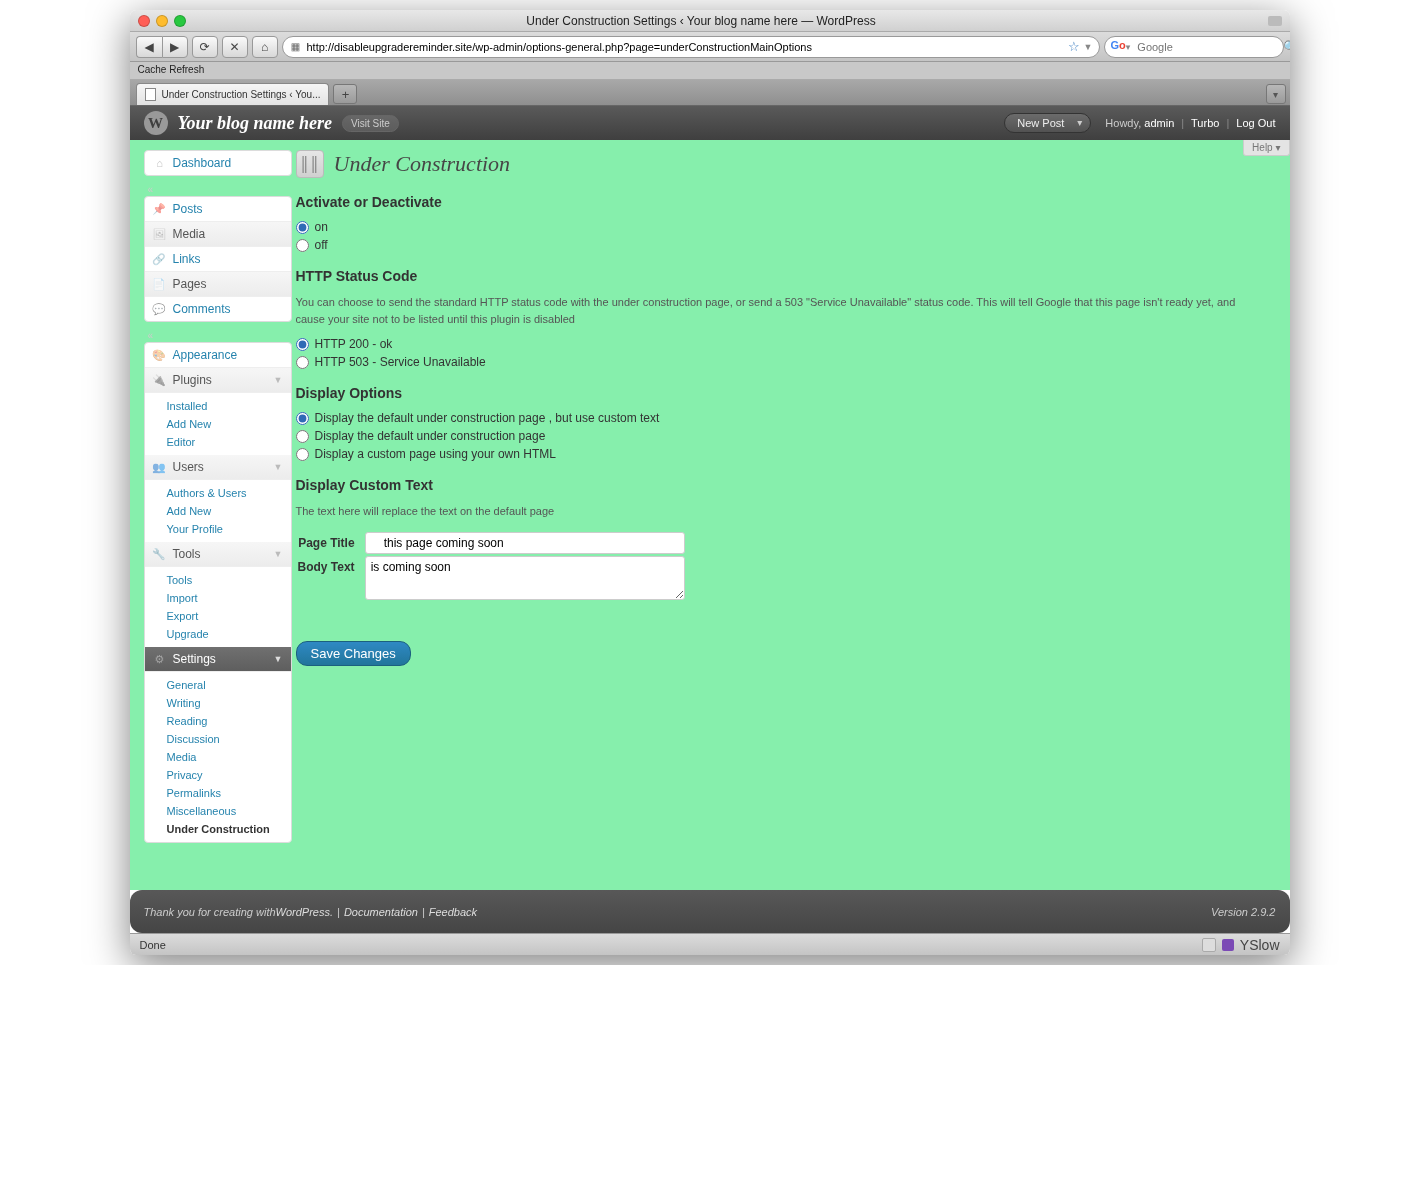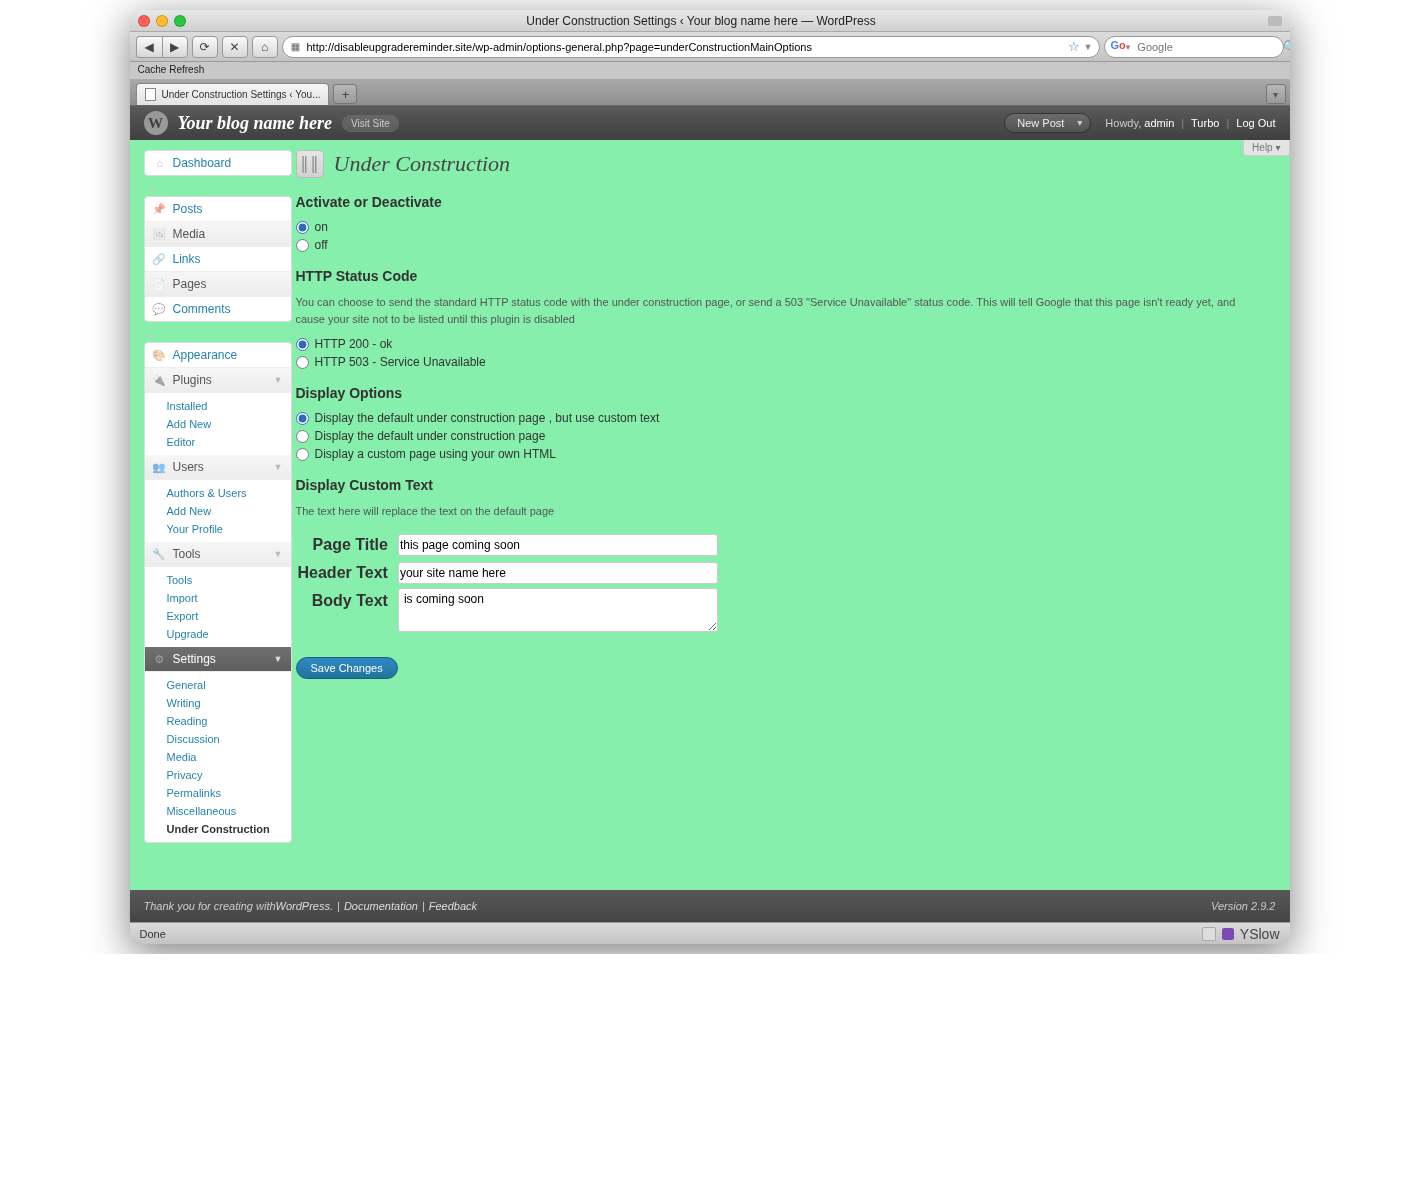--- a/index.html
+++ b/index.html
@@ -67,28 +67,28 @@
 .content { flex: 1; }
 .page-title-row { display: flex; align-items: center; gap: 10px; margin-bottom: 12px; }
 .title-icon { width: 28px; height: 28px; background: linear-gradient(#e6e6e6,#d0d0d0); border: 1px solid #bbb; border-radius: 4px; display: flex; align-items: center; justify-content: center; color: #777; font-size: 14px; }
 h2.page-title { font-family: Georgia, serif; font-style: italic; font-weight: normal; font-size: 22px; color: #464646; }
 h3.sect { font-size: 14px; font-weight: bold; color: #333; margin: 16px 0 10px 0; }
 .desc { font-size: 11px; color: #555; line-height: 1.5; margin-bottom: 10px; max-width: 940px; }
 .radio-row { display: flex; align-items: center; gap: 6px; font-size: 12px; color: #333; margin-bottom: 4px; }
 .radio-row input[type=radio] { width: 13px; height: 13px; accent-color: #2f6ab5; }
 
 .form-table { margin-top: 8px; }
-.form-table tr td:first-child { text-align: right; font-size: 16px; font-weight: bold; color: #333; padding: 4px 8px 4px 0; vertical-align: top; white-space: nowrap; }
-.form-table input[type=text] { width: 320px; padding: 3px 1px; font-size: 12px; border: 1px solid #ccc; border-radius: 3px; }
+.form-table tr td:first-child { text-align: right; font-size: 12px; font-weight: bold; color: #333; padding: 4px 8px 4px 0; vertical-align: top; white-space: nowrap; }
+.form-table input[type=text] { width: 320px; padding: 3px 18px; font-size: 12px; border: 1px solid #ccc; border-radius: 3px; }
 .form-table textarea { width: 320px; height: 44px; padding: 3px 5px; font-size: 12px; border: 1px solid #ccc; border-radius: 3px; font-family: inherit; }
 
-.save-btn { margin-top: 20px; background: linear-gradient(#2f89c4,#21759b); color: #fff; border: 1px solid #1b607f; border-radius: 11px; padding: 4px 14px; font-size: 11px; cursor: pointer; }
-
-
-.wp-footer { height: 32px; background: linear-gradient(#585858,#454545); color: #ccc; font-size: 11px; font-style: italic; display: flex; align-items: center; padding: 0 14px; }
+.save-btn { margin-top: 36px; background: linear-gradient(#2f89c4,#21759b); color: #fff; border: 1px solid #1b607f; border-radius: 11px; padding: 4px 14px; font-size: 13px; cursor: pointer; }
+
+
+.wp-footer { height: 43px; background: linear-gradient(#585858,#454545); color: #ccc; font-size: 11px; font-style: italic; display: flex; align-items: center; padding: 0 14px; border-radius: 12px; }
 .wp-footer a { color: #ddd; text-decoration: none; }
 .wp-footer .sep2 { margin: 0 4px; }
 .wp-footer .ver { margin-left: auto; font-style: italic; }
 
 .statusbar { height: 22px; background: linear-gradient(#dcdcdc,#c4c4c4); border-top: 1px solid #999; display: flex; align-items: center; padding: 0 10px; font-size: 11px; color: #333; }
 .statusbar .sb-right { margin-left: auto; display: flex; gap: 6px; align-items: center; }
 .yslow { font-size: 14px; color: #444; }
 .yslow-badge { width: 12px; height: 12px; background: #7b4ab5; border-radius: 2px; }
 .sb-badge { width: 14px; height: 14px; background: #ddd; border: 1px solid #aaa; border-radius: 2px; }
 </style>
@@ -292,24 +292,20 @@
       <h3 class="sect">Display Custom Text</h3>
       <p class="desc">The text here will replace the text on the default page</p>
 
       <table class="form-table">
         <tbody>
             <tr>
           <td>Page Title</td>
           <td><input type="text" value="this page coming soon" style=""></td>
         </tr>
         <tr>
-          <td>Header Text</td>
-          <td><input type="text" value="your site name here" style=""></td>
-        </tr>
-        <tr>
           <td>Body Text</td>
           <td><textarea style="">is coming soon</textarea></td>
         </tr>
       </tbody>
         </table>
 
       <button class="save-btn">Save Changes</button>
     </div>
   </div>
 

